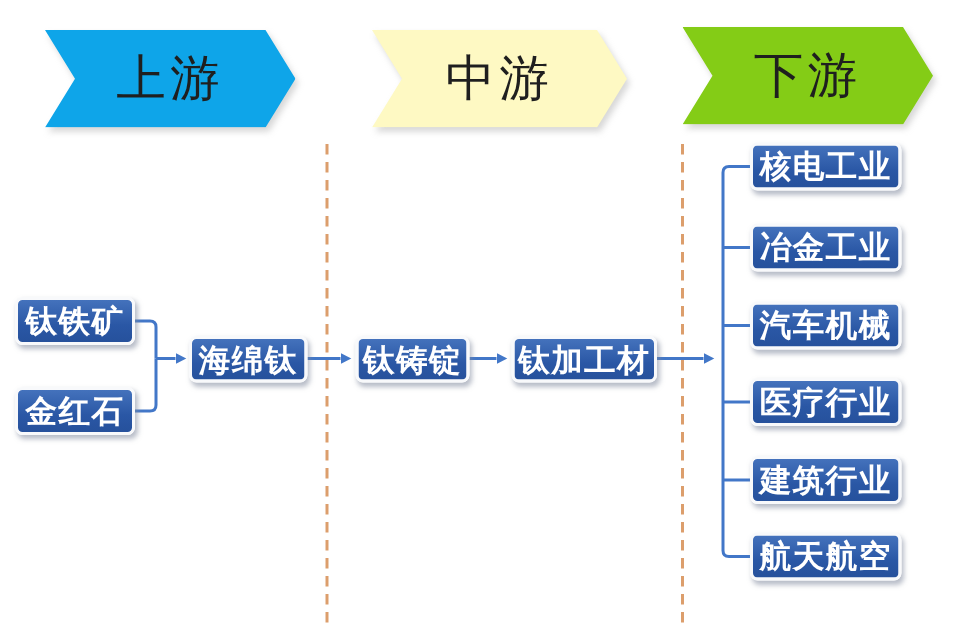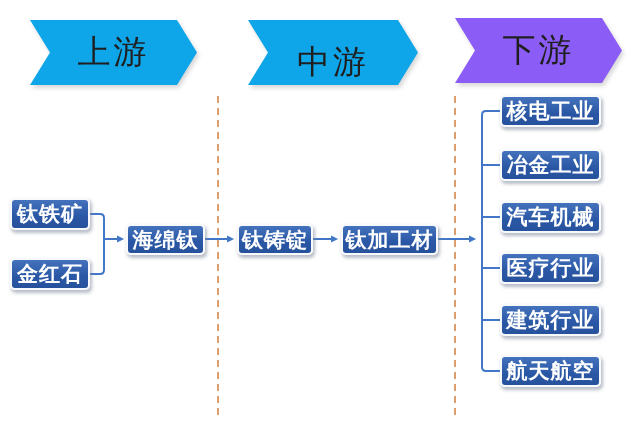--- a/index.html
+++ b/index.html
@@ -12,22 +12,22 @@
   .chev-wrap{position:absolute;filter:drop-shadow(2px 3px 2px rgba(150,150,150,0.38));}
   .chevron{
     width:100%;height:100%;display:flex;align-items:center;justify-content:center;
     clip-path:polygon(20px 50%,0 0,calc(100% - 20px) 0,100% 50%,calc(100% - 20px) 100%,0 100%);
     font-size:33px;color:#1f1f1f;letter-spacing:3px;
   }
   .chev-up{left:30px;top:20px;width:167px;height:65px;}
   .chev-mid{left:248px;top:20px;width:170px;height:65px;}
   .chev-down{left:455px;top:18px;width:167px;height:65px;}
   .fill-up{background:#0ea5e9;}
-  .fill-mid{background:#0ea5e9;align-items:flex-end;}
-  .fill-down{background:#8b5cf6;}
+  .fill-mid{background:#fef9c3;}
+  .fill-down{background:#84cc16;}
   
   .node{
     position:absolute;box-sizing:border-box;display:flex;align-items:center;justify-content:center;
     background:linear-gradient(180deg,#4472bc 0%,#2a57a5 60%,#26519c 100%);
     color:#ffffff;border:2px solid #f8f9fb;border-radius:5px;
     box-shadow:1.5px 2.5px 3.5px rgba(125,135,155,0.55);
     font-size:21px;font-weight:600;letter-spacing:1px;white-space:nowrap;
   }
   .n-ilmenite{left:10px;top:198px;width:80px;height:32px;}
   .n-rutile{left:10px;top:258px;width:80px;height:32px;}

